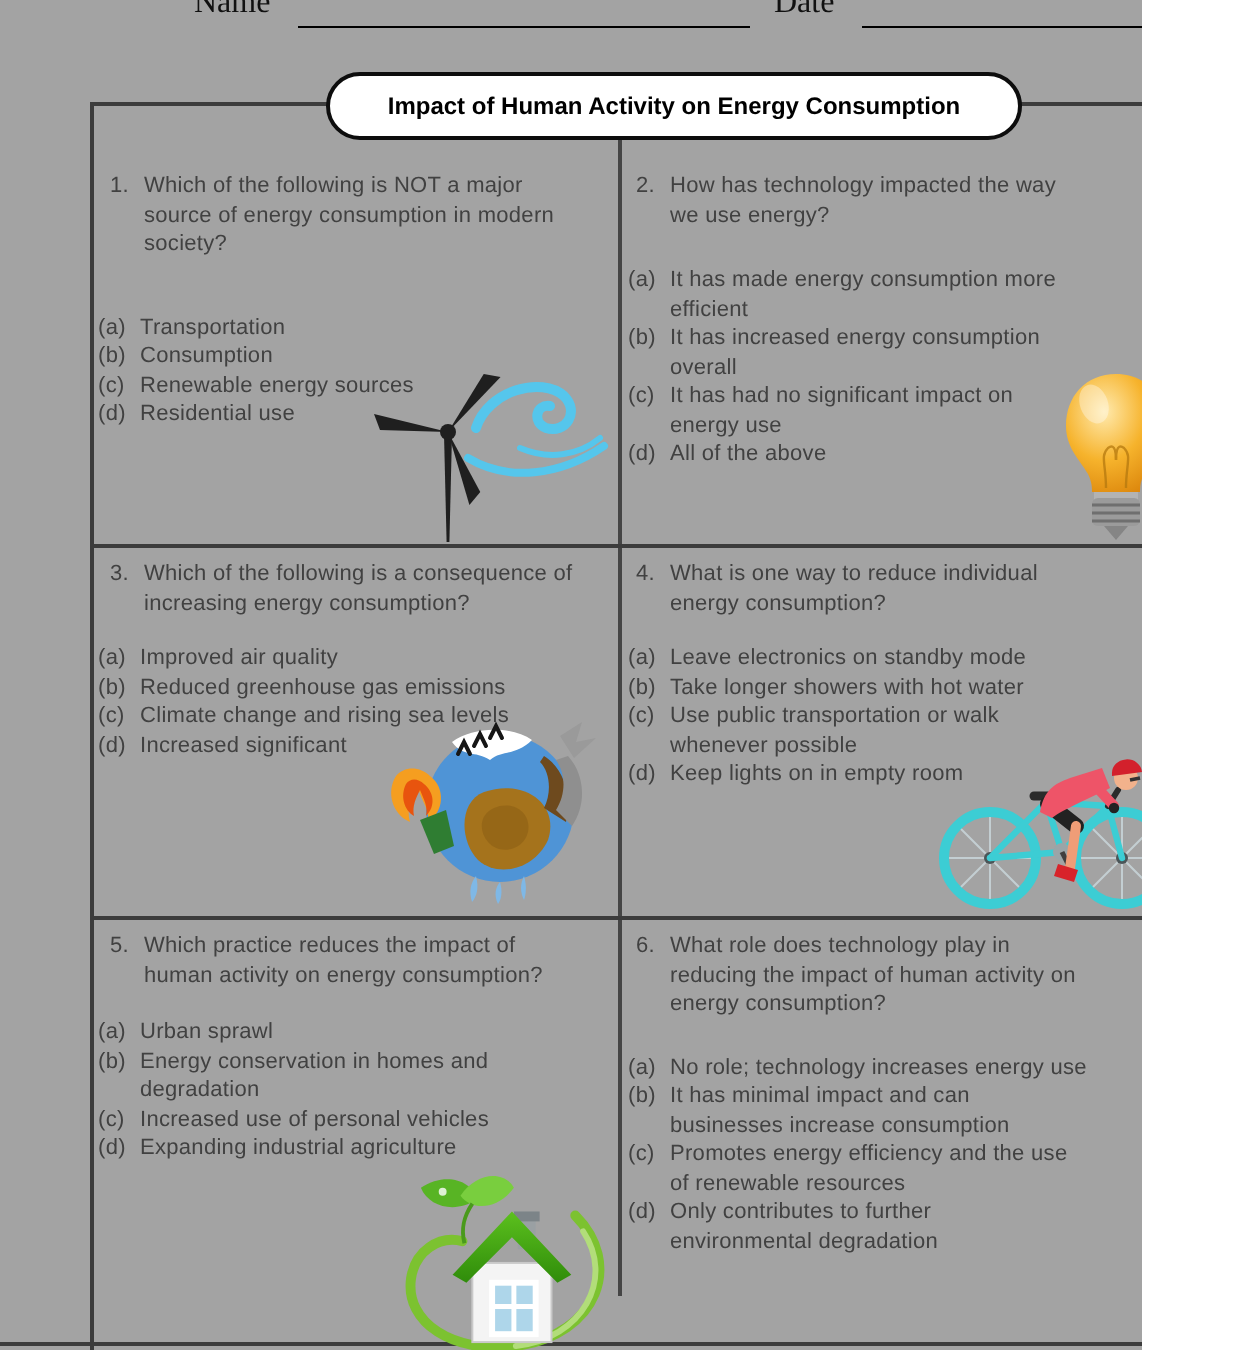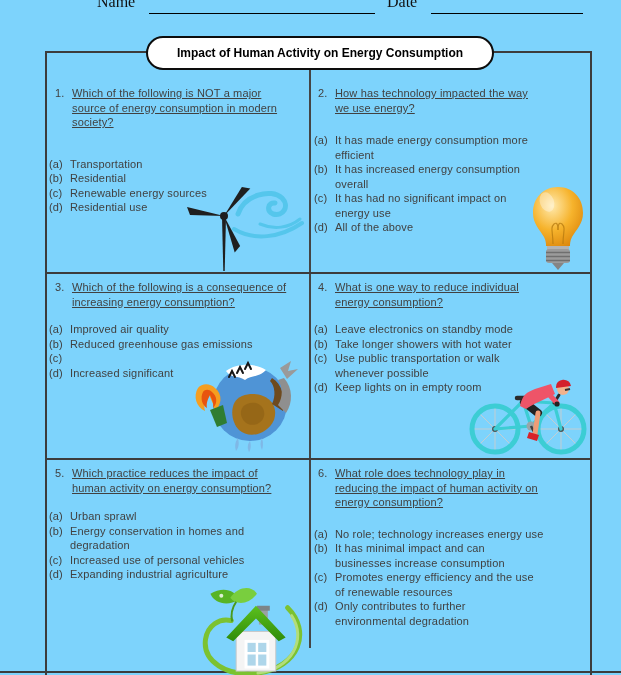--- a/index.html
+++ b/index.html
@@ -1,38 +1,38 @@
 <!DOCTYPE html>
 <html><head>
 <meta charset="utf-8">
 <style>
   html,body{margin:0;padding:0;background:#fff;}
-  .page{position:relative;width:621px;height:675px;background:#7dd3fc;overflow:hidden;
+  .page{position:relative;width:571px;height:675px;background:#a3a3a3;overflow:hidden;
         font-family:"Liberation Sans",sans-serif;}
   
   .hdr-label{position:absolute;top:-7px;font-family:"Liberation Serif",serif;
              font-size:16px;color:#111;}
   .hdr-line{position:absolute;top:0;height:13px;border-bottom:1.5px solid #000;}
   
   .box{position:absolute;left:45px;top:51px;width:547px;height:624px;box-sizing:border-box;
        border:2px solid #3c3c3c;border-bottom:none;}
   .vline{position:absolute;left:309px;top:68px;width:2px;height:580px;background:#454545;}
   .hline{position:absolute;left:45px;width:547px;height:2px;background:#3c3c3c;}
   .bottom-line{position:absolute;left:0;top:671px;width:621px;height:2px;background:#3c3c3c;}
   
-  .pill{position:absolute;left:146px;top:36px;width:344px;height:30px;background:#fff;
+  .pill{position:absolute;left:163px;top:36px;width:344px;height:30px;background:#fff;
         border:2px solid #0d0d0d;border-radius:17px;z-index:6;display:flex;
         align-items:center;justify-content:center;font-weight:bold;font-size:12px;color:#000;}
   
   .qcell{position:absolute;box-sizing:border-box;color:#414141;font-size:11px;
          line-height:14.5px;letter-spacing:.15px;z-index:2;}
   .qrow{display:flex;margin-left:6px;}
   .qcell.right .qrow{margin-left:4px;}
   .qnum{width:17px;flex:none;}
-  .qtext{white-space:pre-line;text-decoration:underline;}
+  .qtext{white-space:pre-line;}
   .opt{display:flex;}
   .olabel{width:21px;flex:none;}
   .otext{white-space:pre-line;}
   .art{position:absolute;z-index:5;}
   .art svg{display:block;width:100%;height:100%;}
 </style>
 </head>
 <body>
 
 <div class="page">
@@ -57,21 +57,21 @@
 source of energy consumption in modern
 society?</span>
     </div>
     <div class="opts" style="margin-top:27px">
       <div class="opt">
           <span class="olabel">(a)</span>
           <span class="otext">Transportation</span>
         </div>
       <div class="opt">
           <span class="olabel">(b)</span>
-          <span class="otext">Residential</span>
+          <span class="otext">Consumption</span>
         </div>
       <div class="opt">
           <span class="olabel">(c)</span>
           <span class="otext">Renewable energy sources</span>
         </div>
       <div class="opt">
           <span class="olabel">(d)</span>
           <span class="otext">Residential use</span>
         </div>
     </div>
@@ -116,20 +116,21 @@
       <div class="opt">
           <span class="olabel">(a)</span>
           <span class="otext">Improved air quality</span>
         </div>
       <div class="opt">
           <span class="olabel">(b)</span>
           <span class="otext">Reduced greenhouse gas emissions</span>
         </div>
       <div class="opt">
           <span class="olabel">(c)</span>
+          <span class="otext">Climate change and rising sea levels</span>
         </div>
       <div class="opt">
           <span class="olabel">(d)</span>
           <span class="otext">Increased significant</span>
         </div>
     </div>
   </div>
 
   <div class="qcell right" style="left:312px;top:275px;width:278px;padding:5px 0 0 2px">
     <div class="qrow">

